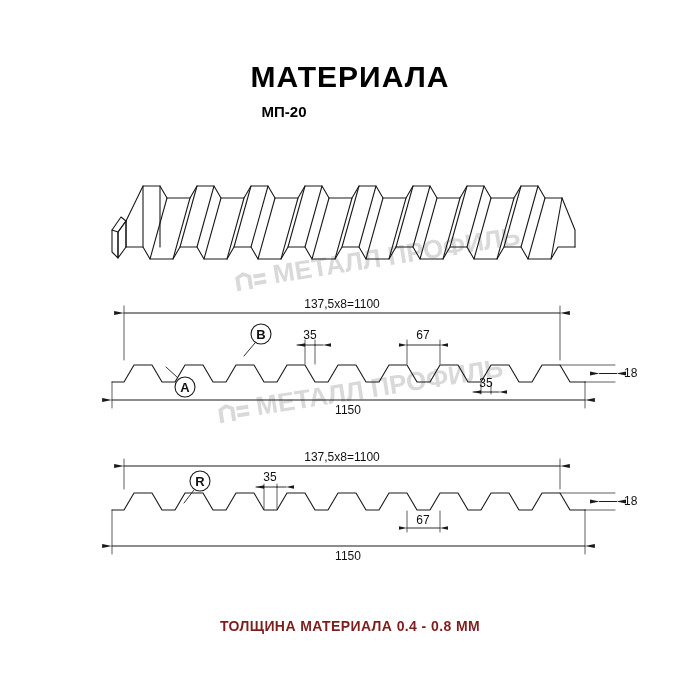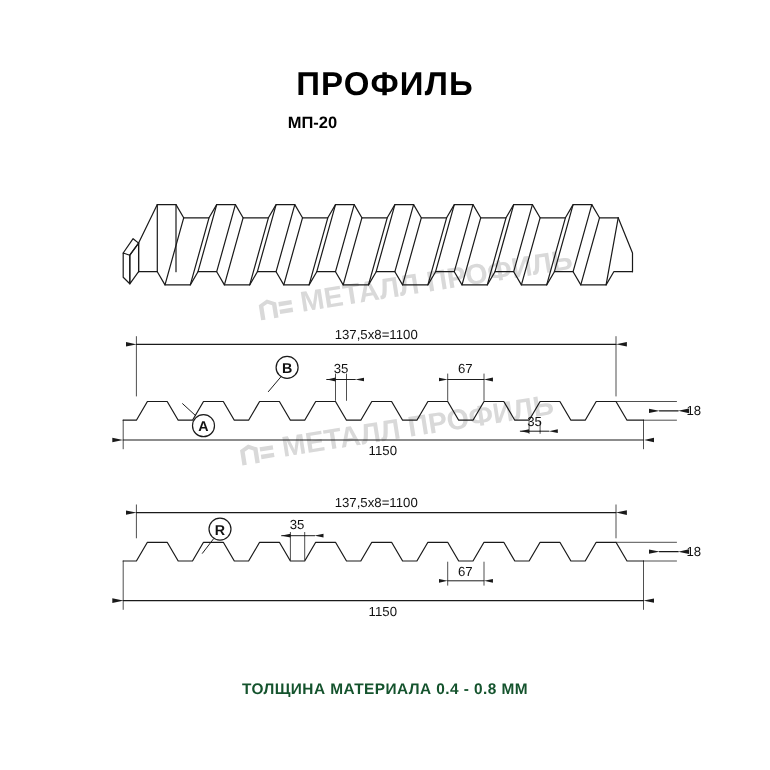--- a/index.html
+++ b/index.html
@@ -43,21 +43,21 @@
   }
   .footer-note {
     position: absolute;
     top: 618px;
     left: 0;
     width: 700px;
     text-align: center;
     font-size: 14px;
     font-weight: bold;
     letter-spacing: 0.4px;
-    color: #14532d;
+    color: #7f1d1d;
   }
   .svg-layer {
     position: absolute;
     top: 0;
     left: 0;
   }
   .wm {
     position: absolute;
     font-family: "Liberation Sans", sans-serif;
     font-weight: bold;
@@ -83,21 +83,21 @@
     height: 22px;
     vertical-align: -4px;
     margin-right: 6px;
   }
 </style>
 </head>
 <body>
 
 <div class="page">
 
-  <div class="title">ПРОФИЛЬ</div>
+  <div class="title">МАТЕРИАЛА</div>
   <div class="subtitle">МП-20</div>
 
   <div class="wm wm1">
     <svg class="wm-logo" viewBox="0 0 34 22">
       <path d="M2 20 L2 6 L10 2 L18 6 L18 20 L14 20 L14 8 L10 6 L6 8 L6 20 Z" fill="#d9d9d9"></path>
       <rect x="20" y="6" width="12" height="4" fill="#d9d9d9"></rect>
       <rect x="20" y="13" width="12" height="4" fill="#d9d9d9"></rect>
     </svg><span>МЕТАЛЛ ПРОФИЛЬ</span>
   </div>
 

